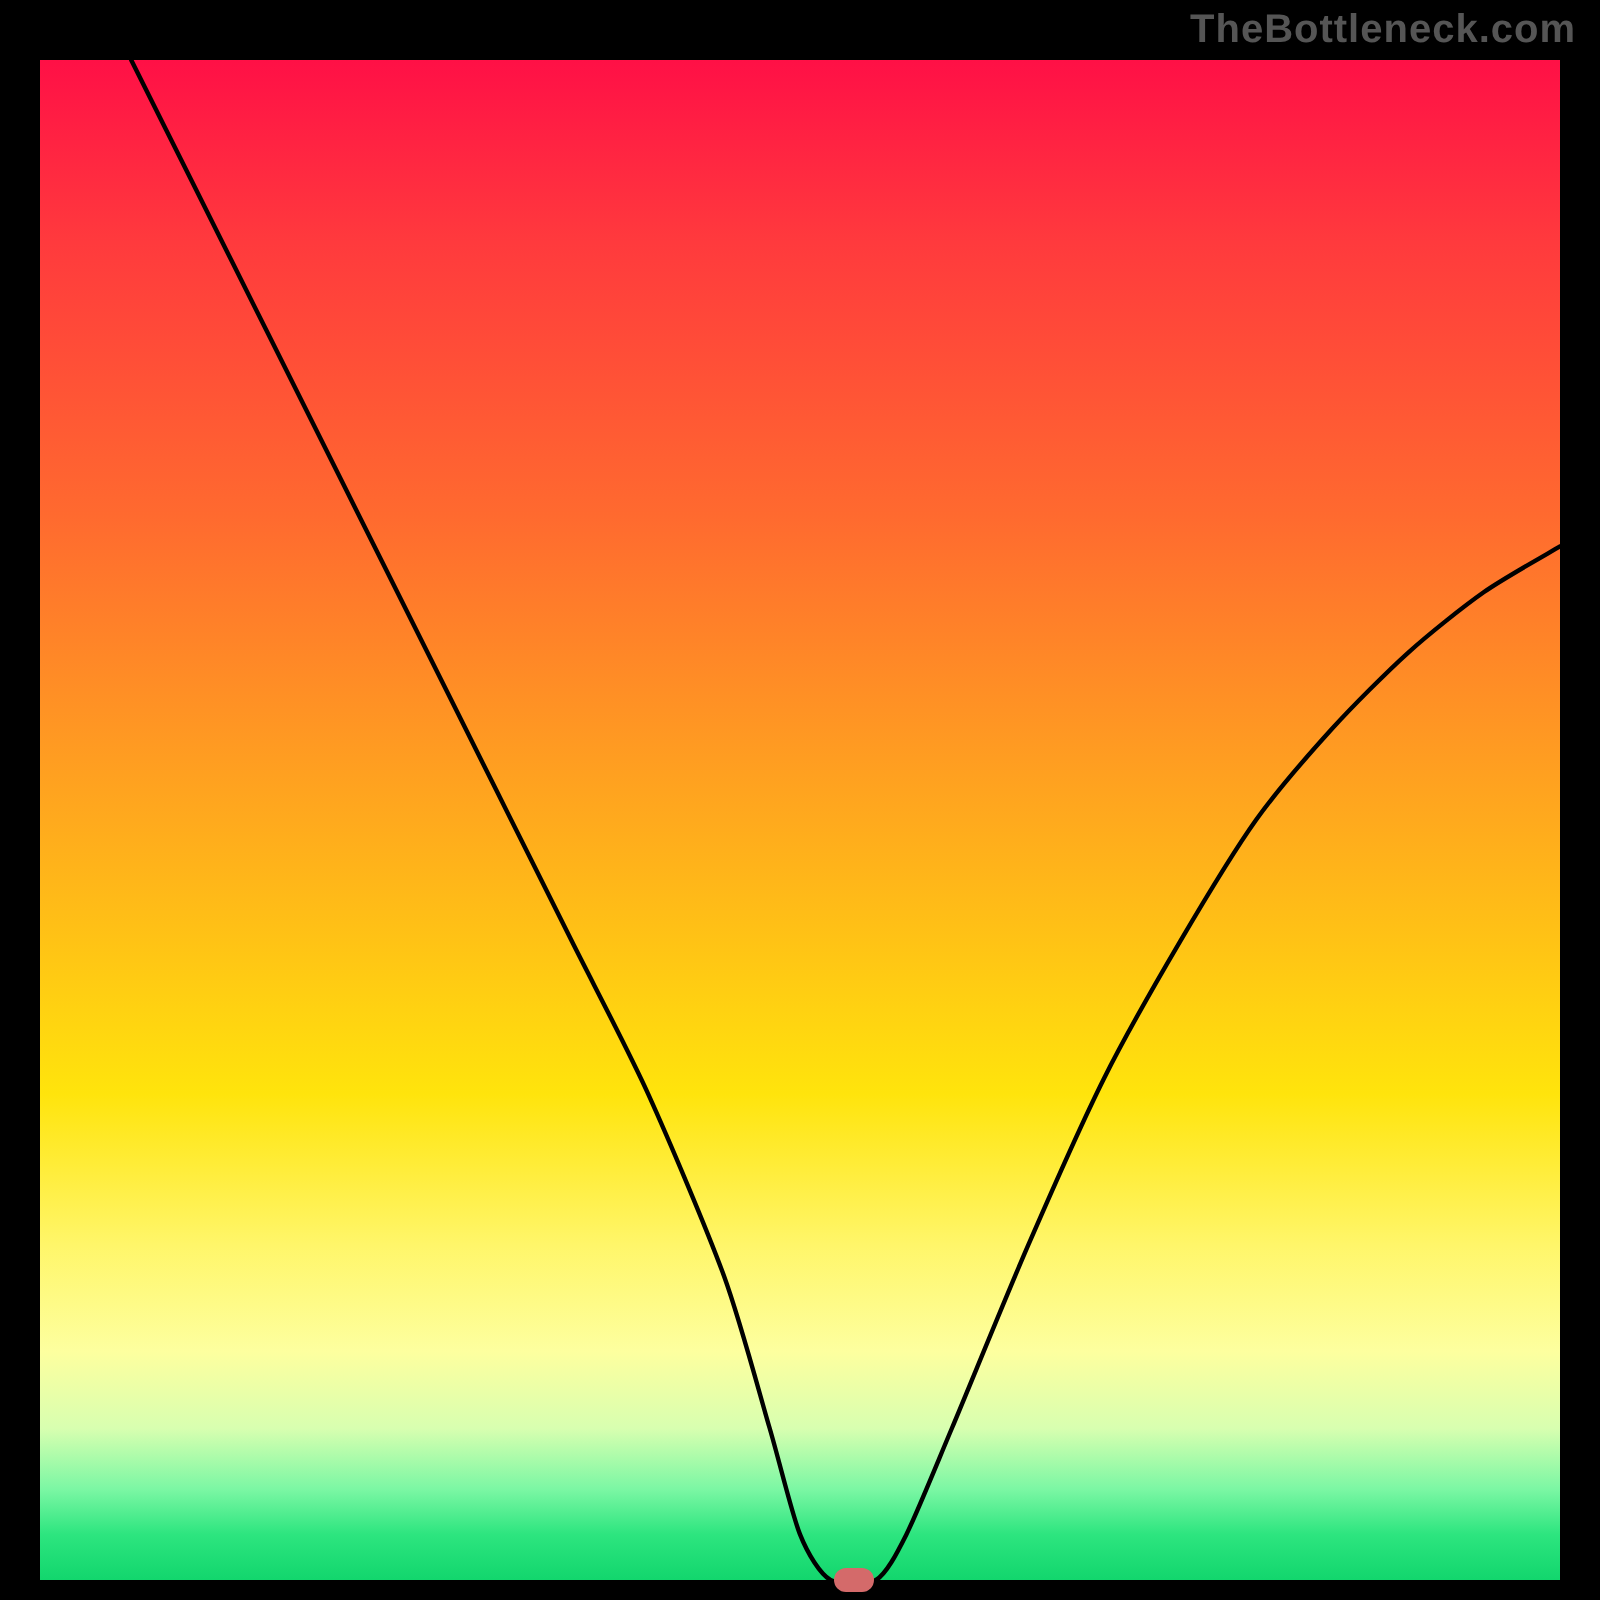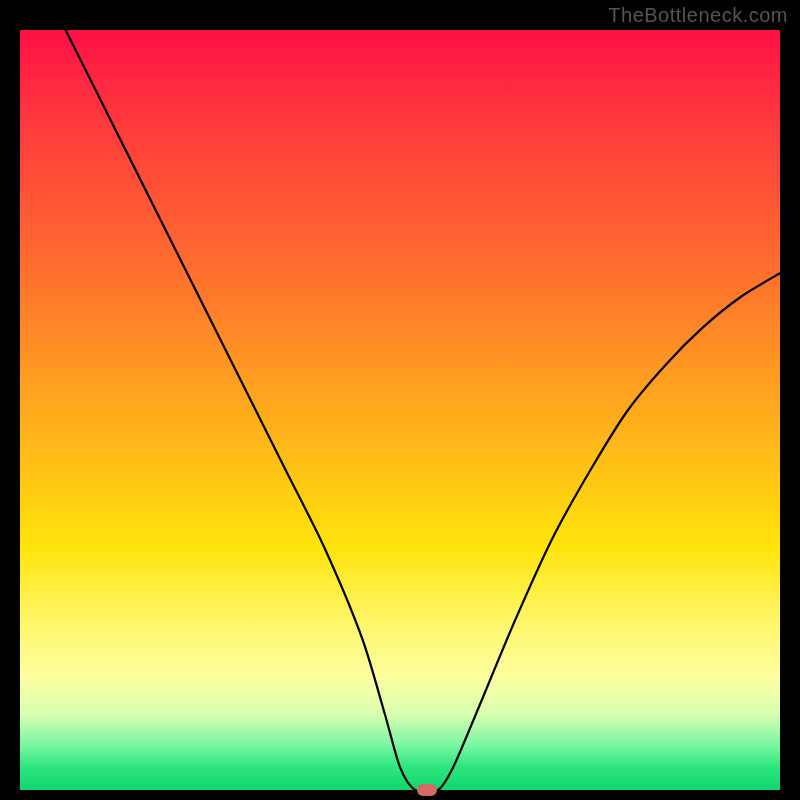--- a/index.html
+++ b/index.html
@@ -16,21 +16,21 @@
     width: 800px;
     height: 800px;
     background: #000;
   }
   .watermark {
     position: absolute;
     top: 4px;
     right: 12px;
     color: #555;
     font-size: 20px;
-    font-weight: normal;
+    font-weight: bold;
     letter-spacing: 0.5px;
     user-select: none;
   }
   .plot-area {
     position: absolute;
     left: 20px;
     top: 30px;
     width: 760px;
     height: 760px;
     

